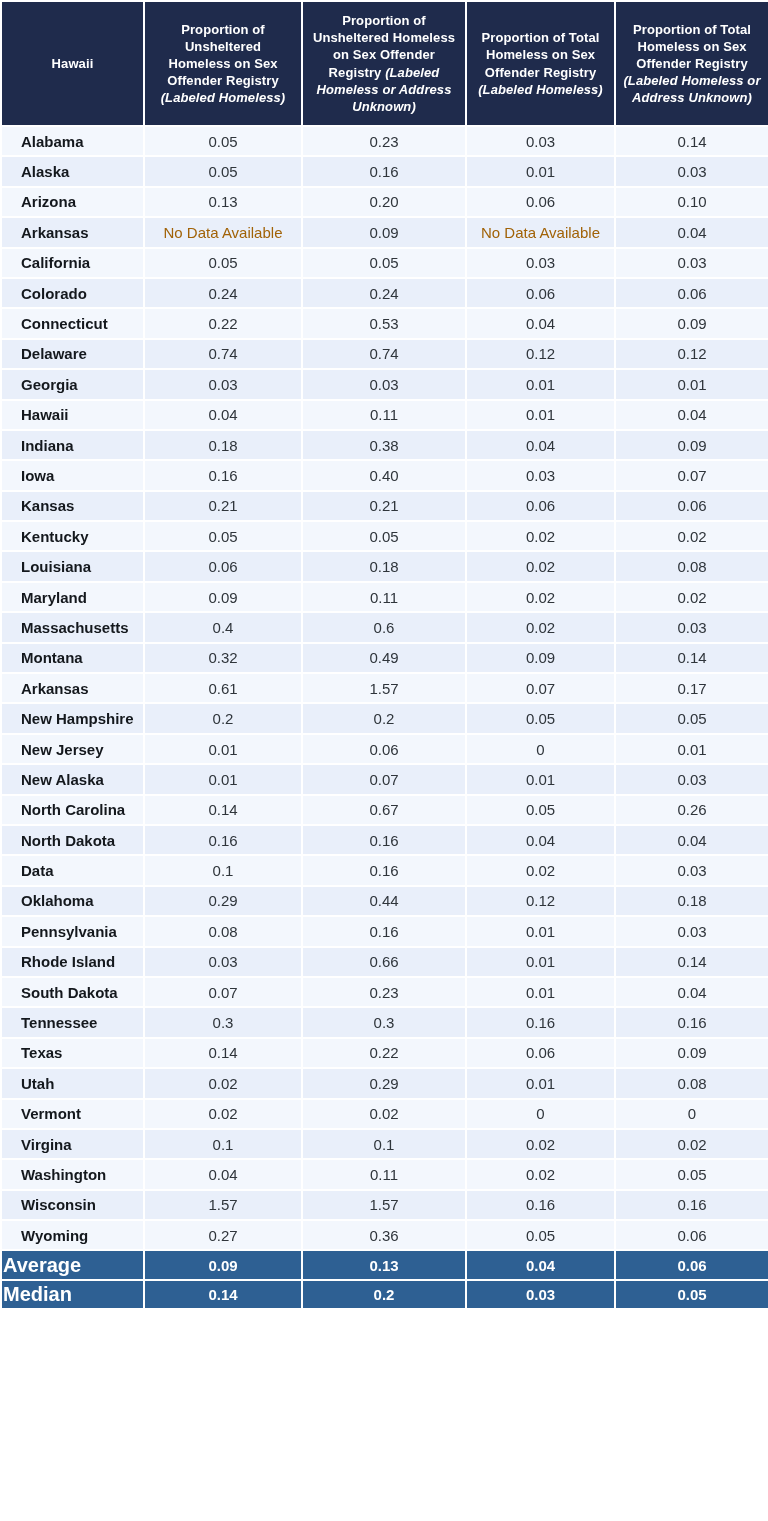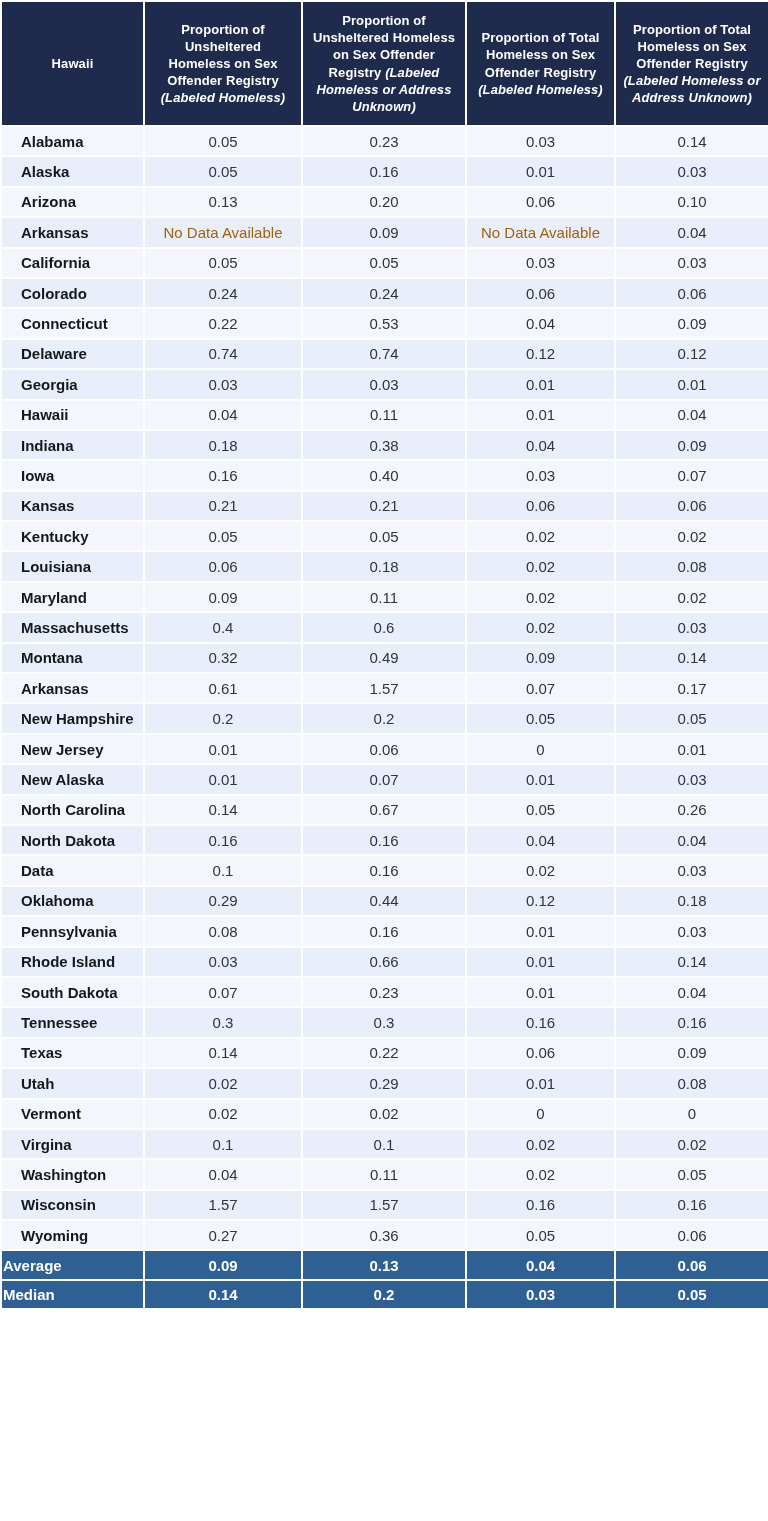--- a/index.html
+++ b/index.html
@@ -66,21 +66,21 @@
   tbody tr.summary-row th,
   tbody tr.summary-row td {
     background: var(--summary-bg, #2e6093);
     color: #ffffff;
     font-weight: 700;
     height: 29.5px;
     font-size: 15px;
   }
   tbody tr.summary-row th {
     text-align: left;
-    font-size: 15px;
+    font-size: 20px;
   }
   tbody tr.summary-row td { text-align: center; }
 </style>
 </head>
 <body>
 
 <div class="page">
   <table class="data-table">
     <colgroup>
       <col style="width:143px">

